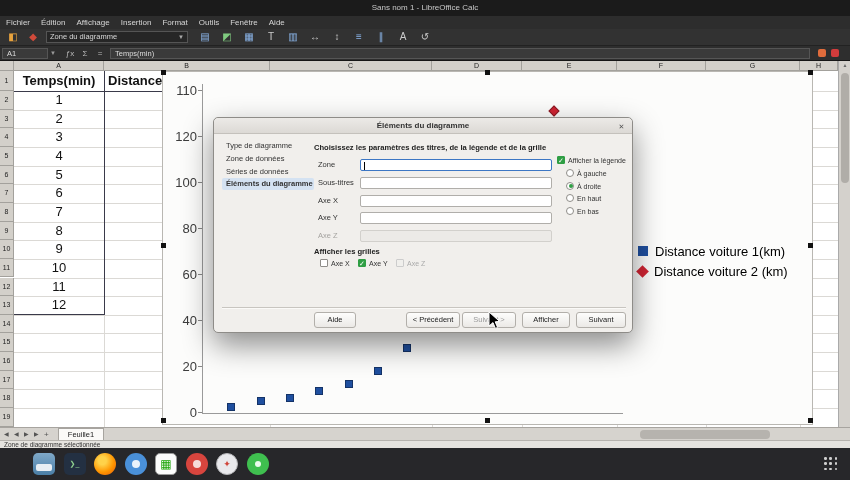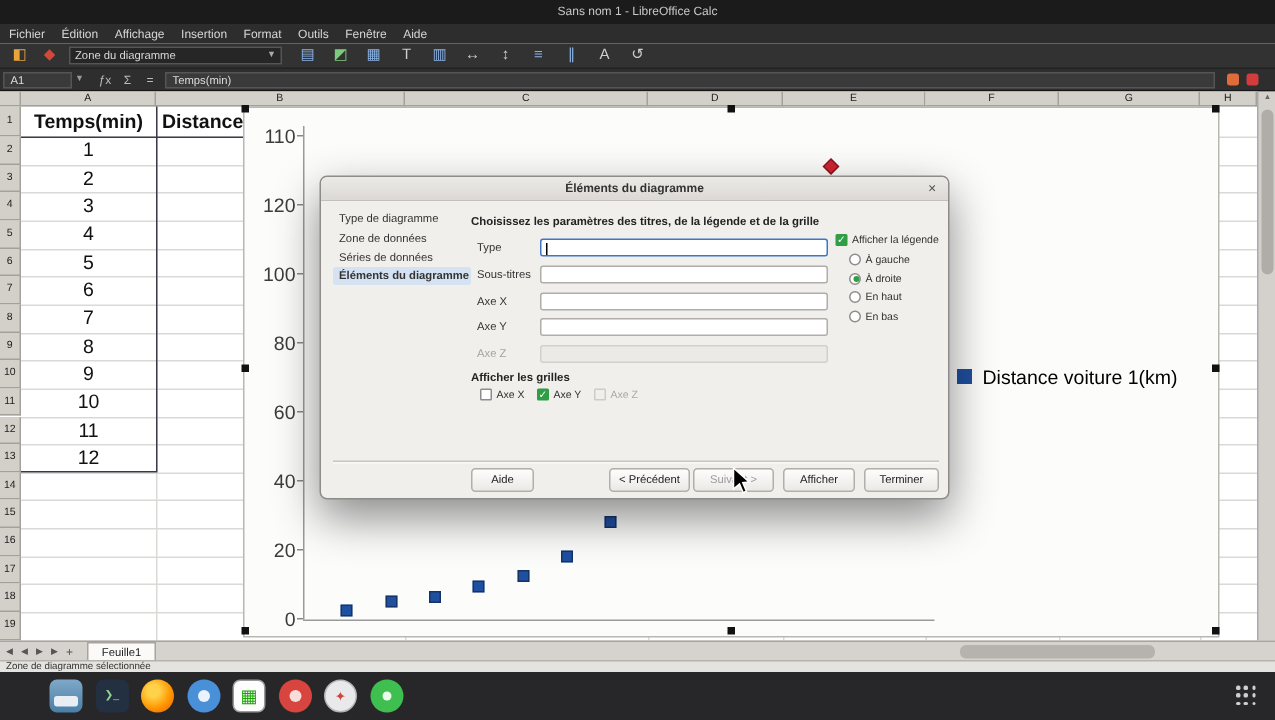--- a/index.html
+++ b/index.html
@@ -264,20 +264,24 @@
       <div class="pt-square" style="left: 122.9px; top: 322.2px; background: rgb(31, 79, 159); border: 1px solid rgba(0, 0, 0, 0.35);"></div>
       <div class="pt-square" style="left: 152.2px; top: 315.3px; background: rgb(31, 79, 159); border: 1px solid rgba(0, 0, 0, 0.35);"></div>
       <div class="pt-square" style="left: 181.5px; top: 308.4px; background: rgb(31, 79, 159); border: 1px solid rgba(0, 0, 0, 0.35);"></div>
       <div class="pt-square" style="left: 210.8px; top: 294.6px; background: rgb(31, 79, 159); border: 1px solid rgba(0, 0, 0, 0.35);"></div>
       <div class="pt-square" style="left: 240.1px; top: 271.6px; background: rgb(31, 79, 159); border: 1px solid rgba(0, 0, 0, 0.35);"></div>
       <div class="pt-diamond" style="left: 386.6px; top: 34.7px; background: rgb(208, 36, 51); border: 1px solid rgba(0, 0, 0, 0.35);"></div>
       <div class="legend-entry" style="left: 475px; top: 172px;">
         <div class="lg-square" style="background: rgb(31, 79, 159); flex: 0 0 auto;"></div>
         <span class="legend-label">Distance voiture 1(km)</span>
       </div>
+      <div class="legend-entry" style="left: 475px; top: 192px;">
+        <div class="lg-diamond" style="background: rgb(208, 36, 51); flex: 0 0 auto;"></div>
+        <span class="legend-label">Distance voiture 2 (km)</span>
+      </div>
       <div class="handle" style="left: -2px; top: -2px;"></div>
       <div class="handle" style="left: 322px; top: -2px;"></div>
       <div class="handle" style="left: 645px; top: -2px;"></div>
       <div class="handle" style="left: -2px; top: 171px;"></div>
       <div class="handle" style="left: 645px; top: 171px;"></div>
       <div class="handle" style="left: -2px; top: 346px;"></div>
       <div class="handle" style="left: 322px; top: 346px;"></div>
       <div class="handle" style="left: 645px; top: 346px;"></div>
     </div>
   </div>
@@ -289,21 +293,21 @@
 <div class="abs" id="dialog">
   <div id="dlg-titlebar">Éléments du diagramme</div>
   <div id="dlg-close">✕</div>
   <div class="dlg-heading" style="top:129px;">Afficher les grilles</div>
   <div class="dlg-heading">Choisissez les paramètres des titres, de la légende et de la grille</div>
   <div id="dlg-sep"></div>
 <div class="step" style="top: 22px;">Type de diagramme</div>
     <div class="step" style="top: 34.8px;">Zone de données</div>
     <div class="step" style="top: 47.6px;">Séries de données</div>
     <div class="step active" style="top: 60.4px;">Éléments du diagramme</div>
-    <div class="fld-label" style="top: 41px;">Type</div>
+    <div class="fld-label" style="top: 41px;">Zone</div>
     <div class="fld-input focus" style="top: 41px;">
       <div class="caret"></div>
     </div>
     <div class="fld-label" style="top: 58.8px;">Sous-titres</div>
     <div class="fld-input" style="top: 58.8px;"></div>
     <div class="fld-label" style="top: 76.6px;">Axe X</div>
     <div class="fld-input" style="top: 76.6px;"></div>
     <div class="fld-label" style="top: 94.4px;">Axe Y</div>
     <div class="fld-input" style="top: 94.4px;"></div>
     <div class="fld-label dis" style="top: 112.2px;">Axe Z</div>
@@ -321,21 +325,21 @@
     <div class="rb sel" style="left: 352px; top: 63.5px;"></div>
     <div class="cb-label" style="left: 363px; top: 63.5px;">À droite</div>
     <div class="rb" style="left: 352px; top: 76px;"></div>
     <div class="cb-label" style="left: 363px; top: 76px;">En haut</div>
     <div class="rb" style="left: 352px; top: 88.5px;"></div>
     <div class="cb-label" style="left: 363px; top: 88.5px;">En bas</div>
     <div class="dlg-btn" style="left: 100px; width: 42px;">Aide</div>
     <div class="dlg-btn" style="left: 192px; width: 54px;">&lt; Précédent</div>
     <div class="dlg-btn dis" style="left: 248px; width: 54px;">Suivant &gt;</div>
     <div class="dlg-btn" style="left: 308px; width: 48px;">Afficher</div>
-    <div class="dlg-btn" style="left: 362px; width: 50px;">Terminer</div>
+    <div class="dlg-btn" style="left: 362px; width: 50px;">Suivant</div>
   </div>
 
 <div class="abs" id="tabbar">
   <div id="sheet-tab">Feuille1</div>
   <div id="hthumb"></div>
 <div class="tab-nav" style="left: 4px; font-size: 6px;">◀</div>
     <div class="tab-nav" style="left: 14px; font-size: 6px;">◀</div>
     <div class="tab-nav" style="left: 24px; font-size: 6px;">▶</div>
     <div class="tab-nav" style="left: 34px; font-size: 6px;">▶</div>
     <div class="tab-nav" style="left: 44px; font-size: 8px;">+</div>

